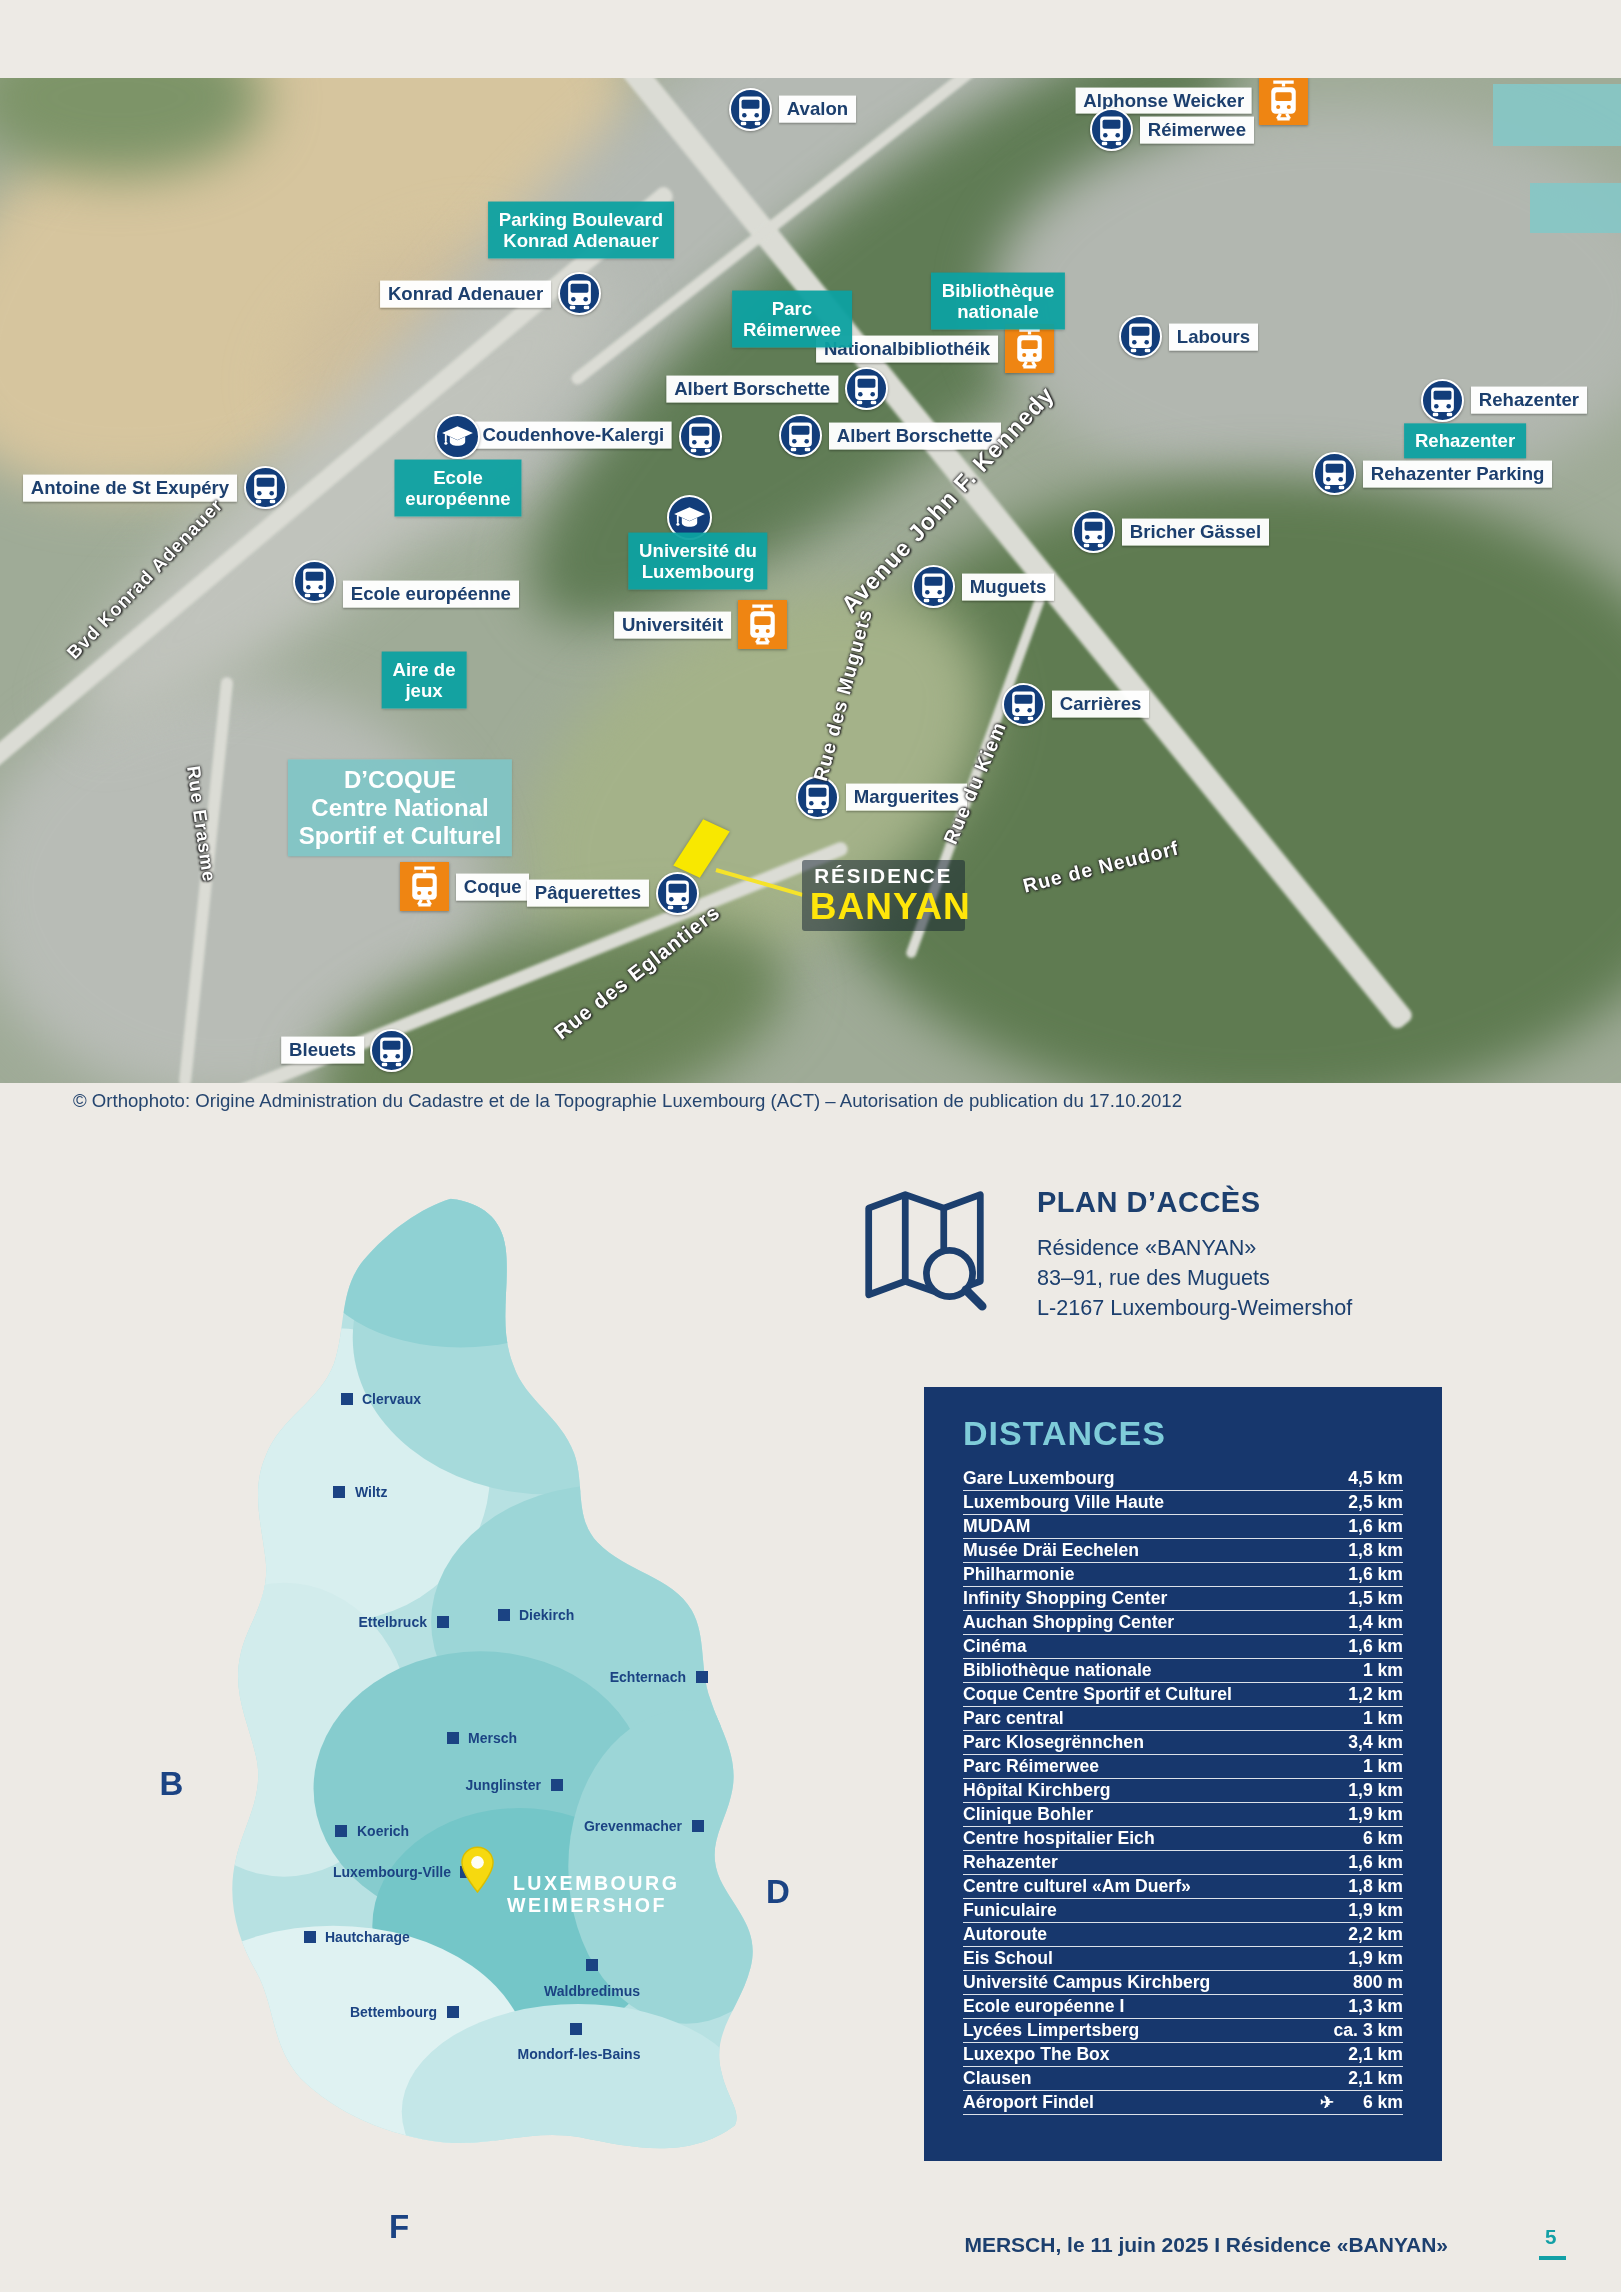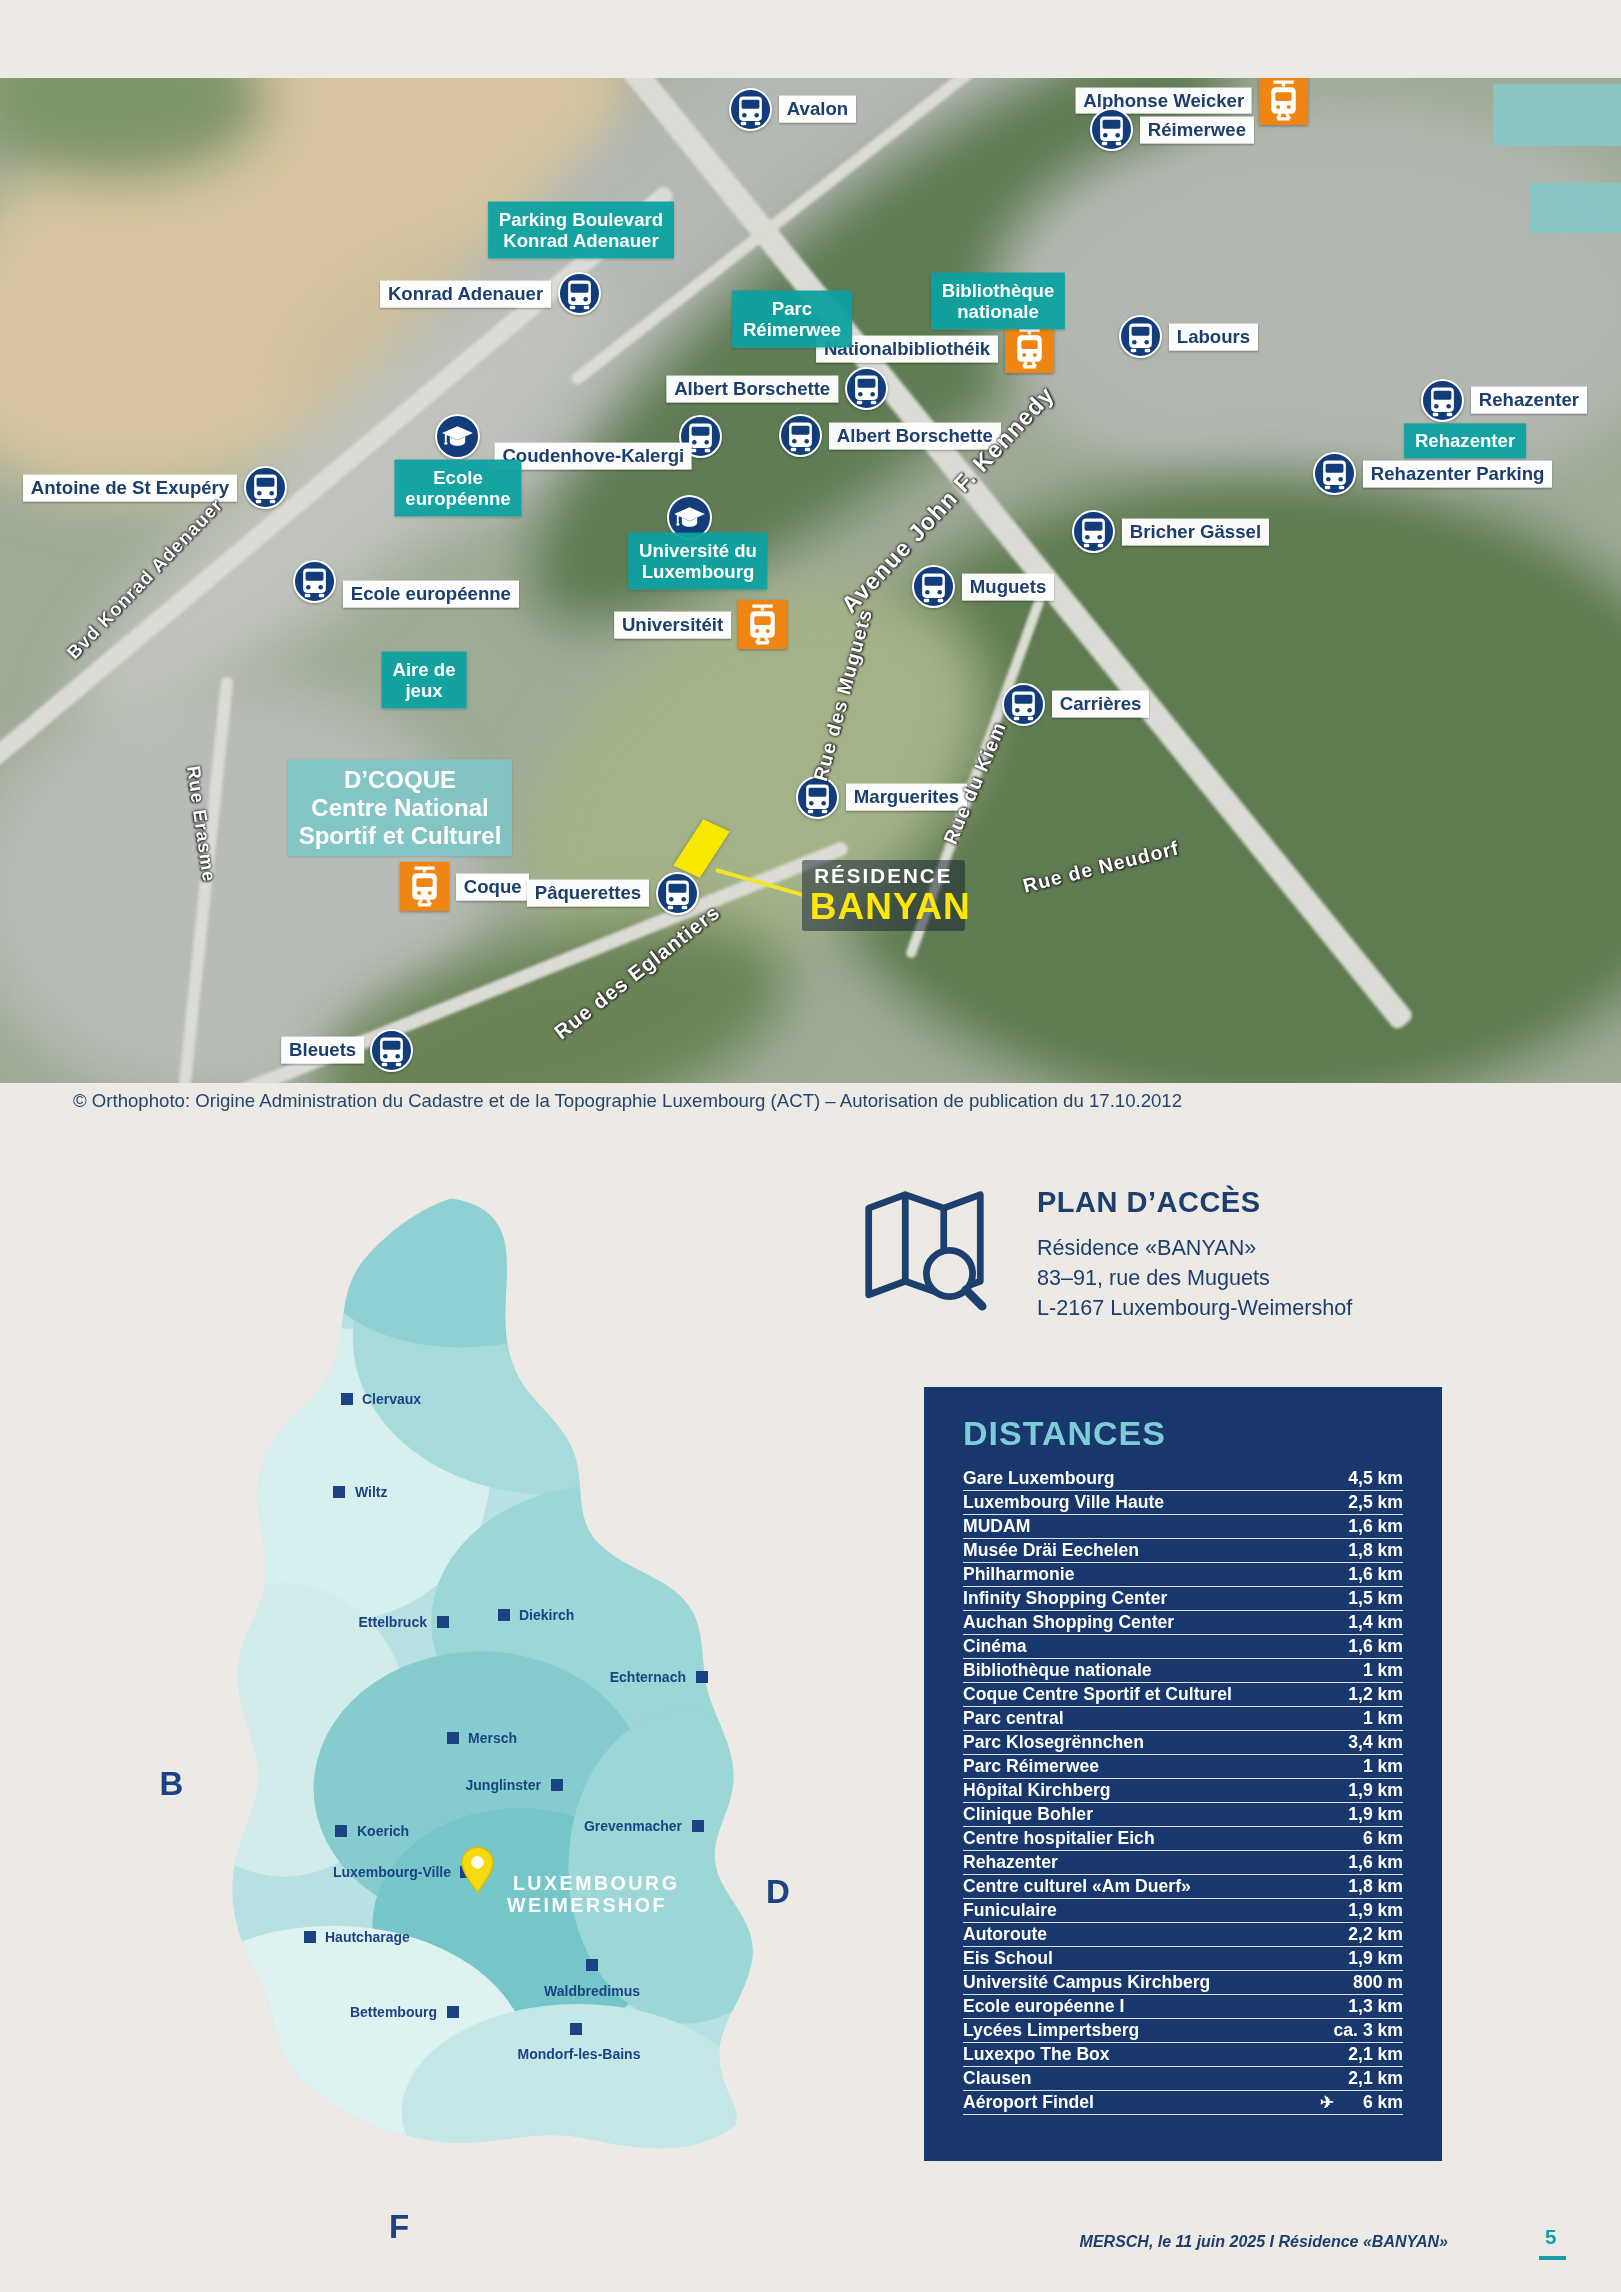--- a/index.html
+++ b/index.html
@@ -69,21 +69,21 @@
   
   #distances{position:absolute;left:924px;top:1387px;width:518px;height:774px;
     box-sizing:border-box;background:#17376d;padding:23.5px 39px 19.6px 39px;}
   #distances h2{margin:3.9px 0 13.7px;font-size:34px;font-weight:800;letter-spacing:1px;color:#7fccd9;}
   .drow{display:flex;justify-content:space-between;align-items:baseline;
     border-bottom:1px solid rgba(255,255,255,.85);padding:2px 0;line-height:1.08;}
   .drow .dl{font-size:17.6px;font-weight:600;color:#fff;}
   .drow .dv{font-size:17.6px;font-weight:700;color:#fff;white-space:nowrap;display:flex;gap:29px;align-items:baseline;}
   .drow .plane{font-size:16.7px;}
   
-  #footer-text{position:absolute;right:173px;top:2233px;font-size:16px;font-weight:600;color:#1c3f6e;font-style:italic;}
+  #footer-text{position:absolute;right:173px;top:2233px;font-size:21px;font-weight:600;color:#1c3f6e;}
   #page-num{position:absolute;left:1545px;top:2225px;font-size:20.6px;font-weight:800;color:#12a0a6;}
   #page-rule{position:absolute;left:1539px;top:2256px;width:26.5px;height:3.9px;background:#12a0a6;}
 </style>
 </head>
 <body>
 
 <div id="aerial">
 
   <i class="blob" style="left:-98px;top:-54px;width:765px;height:421px;background:#d6c59e;transform:rotate(-28deg)"></i>
   <i class="blob" style="left:274px;top:176px;width:294px;height:196px;background:#cfbf9d;transform:rotate(-30deg)"></i>
@@ -230,21 +230,21 @@
       <div class="stop-icon bus" style="left: 679px; top: 337px;">
         <svg viewBox="0 0 24 24">
           <rect x="5" y="4" width="14" height="15" rx="2.5" fill="#fff"></rect>
           <rect x="6.5" y="6" width="11" height="5.5" rx="1" fill="#123d7a"></rect>
           <circle cx="8.2" cy="15.5" r="1.4" fill="#123d7a"></circle>
           <circle cx="15.8" cy="15.5" r="1.4" fill="#123d7a"></circle>
           <rect x="6" y="19.5" width="3.4" height="2.2" rx="0.8" fill="#fff"></rect>
           <rect x="14.6" y="19.5" width="3.4" height="2.2" rx="0.8" fill="#fff"></rect>
         </svg>
       </div>
-      <div class="stop-label" style="top: 378px; left: 672px; transform: translate(-100%, -50%); margin-left: 20px;">Coudenhove-Kalergi</div>
+      <div class="stop-label" style="top: 357px; left: 672px; transform: translate(-100%, -50%);">Coudenhove-Kalergi</div>
       <div class="stop-icon bus" style="left: 244px; top: 388px;">
         <svg viewBox="0 0 24 24">
           <rect x="5" y="4" width="14" height="15" rx="2.5" fill="#fff"></rect>
           <rect x="6.5" y="6" width="11" height="5.5" rx="1" fill="#123d7a"></rect>
           <circle cx="8.2" cy="15.5" r="1.4" fill="#123d7a"></circle>
           <circle cx="15.8" cy="15.5" r="1.4" fill="#123d7a"></circle>
           <rect x="6" y="19.5" width="3.4" height="2.2" rx="0.8" fill="#fff"></rect>
           <rect x="14.6" y="19.5" width="3.4" height="2.2" rx="0.8" fill="#fff"></rect>
         </svg>
       </div>

